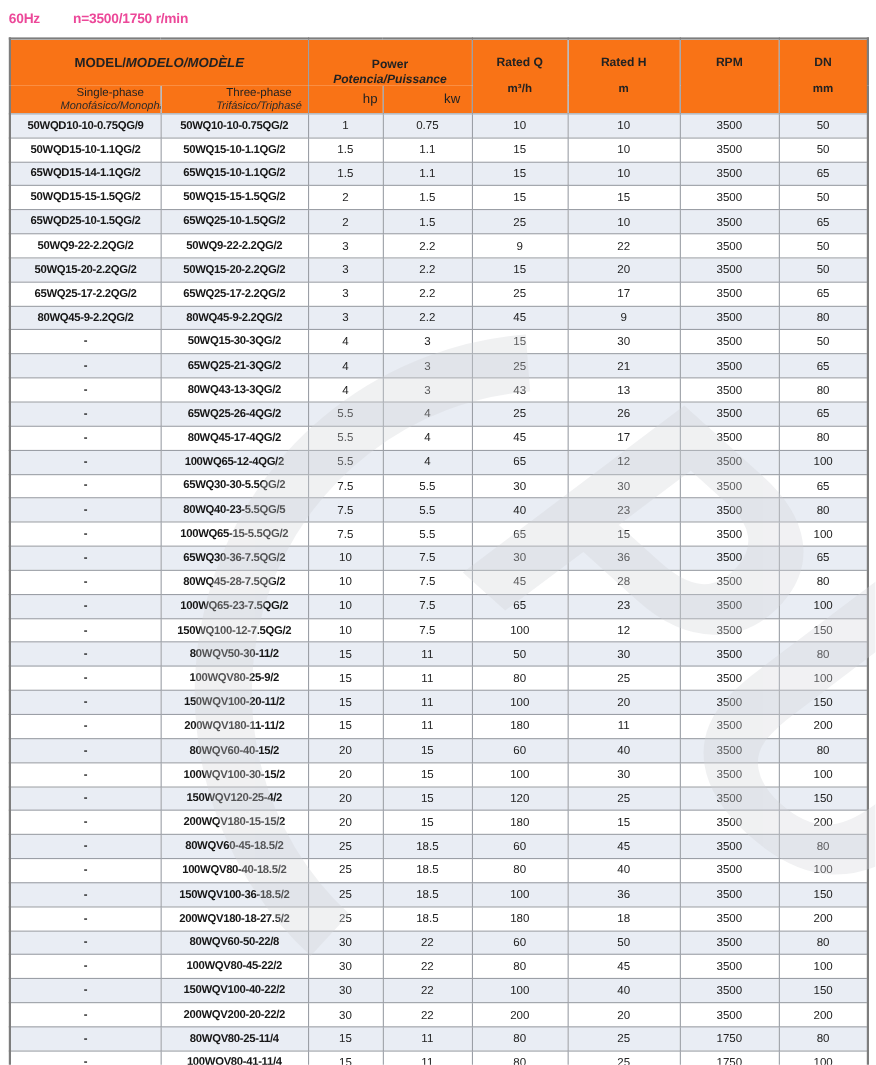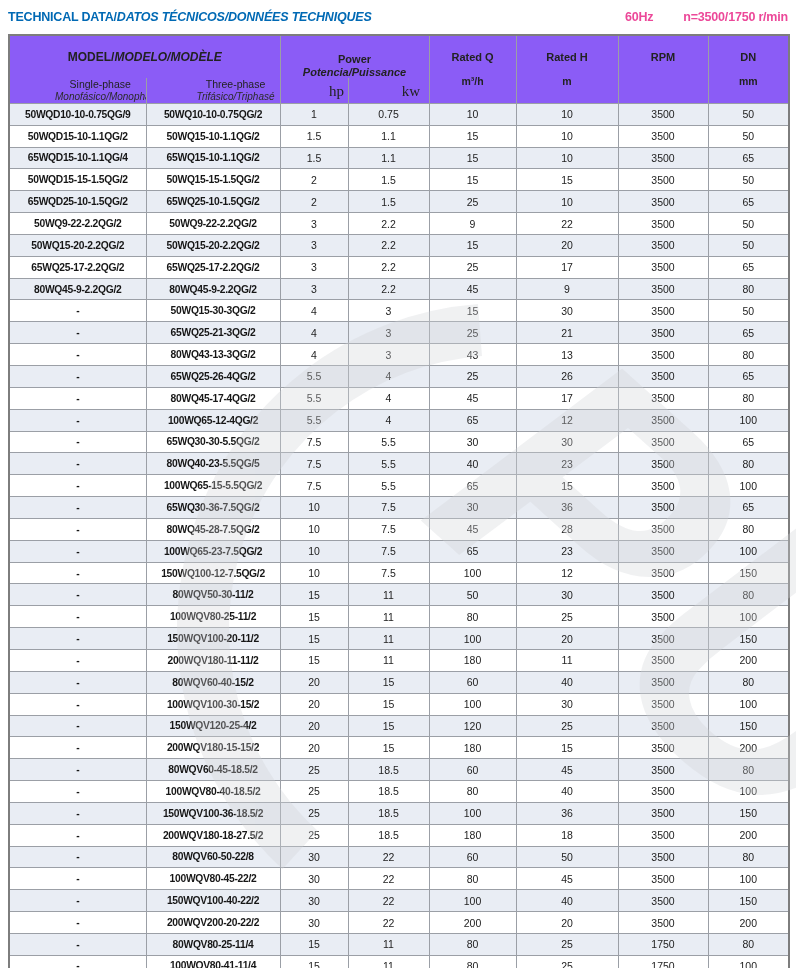--- a/index.html
+++ b/index.html
@@ -33,52 +33,51 @@
     width: 780px; border-collapse: collapse; table-layout: fixed;
     border: 2px solid #7d7d7d;
     position: relative; z-index: 1;
   }
   table.tech th, table.tech td {
     border: 1px solid #9b9fa6;
     text-align: center; vertical-align: middle;
     color: #222;
     overflow: hidden; white-space: nowrap;
   }
-  thead th { background: #8b5cf6; font-weight: bold; color: #1c1c1c; }
+  thead th { background: #f97316; font-weight: bold; color: #1c1c1c; }
   .hrow-a th { height: 31px; }
   .hrow-b th { height: 24px; }
   .th-model, .th-power { border-bottom: 0 !important; font-size: 12px; }
   .th-model .ital, .th-power .ital { font-style: italic; }
   .th-power { font-size: 11px; line-height: 1.15; padding-top: 17px; }
   .hrow-b th { border-top: 0 !important; border-bottom: 2px solid #565656; padding-left: 45px; }
   .th-tall { border-bottom: 2px solid #565656; font-size: 11px; }
   .th-tall .lbl { font-weight: bold; margin-top: 0; }
   .th-tall .unit { font-weight: bold; margin-top: 12px; font-size: 10.5px; min-height: 12px; }
   .th-sub { font-weight: normal; font-size: 10.5px; line-height: 1.2; }
   .th-sub .i18n { font-style: italic; font-size: 10px; color: #2a2a2a; }
   .th-hp { border-right: 1px solid #b7bbc1; }
-  .unit-cell { font-size: 15px; font-weight: normal; font-family: Liberation Serif, serif; }
+  .unit-cell { font-size: 12px; font-weight: normal; }
 
   tbody td { height: 21.85px; font-size: 10.5px; color: #2b2b2b; }
   tbody td.model { font-weight: bold; color: #161616; letter-spacing: -0.3px; font-size: 10.3px; }
   tbody tr:nth-child(odd) td { background: #e9edf4; }
   tbody tr:nth-child(even) td { background: #ffffff; }
 
   
   .watermark {
     position: absolute; inset: 0; z-index: 3; pointer-events: none;
   }
 </style>
 </head>
 <body>
 
 <div class="page">
 
   <div class="topbar">
-    <div class="doc-title"><span>TECHNICAL DATA/</span><span class="ital">DATOS TÉCNICOS/DONNÉES TECHNIQUES</span></div>
     <div class="freq-note"><span>60Hz</span><span class="speed">n=3500/1750 r/min</span></div>
   </div>
 
   <table class="tech">
     <colgroup>
       <col style="width:137px">
         <col style="width:134px">
         <col style="width:68px">
         <col style="width:81px">
       <col style="width:87px">
@@ -138,21 +137,21 @@
           <td class="model">50WQD15-10-1.1QG/2</td>
           <td class="model">50WQ15-10-1.1QG/2</td>
           <td>1.5</td>
           <td>1.1</td>
           <td>15</td>
           <td>10</td>
           <td>3500</td>
           <td>50</td>
         </tr>
         <tr>
-          <td class="model">65WQD15-10-1.1QG/4</td>
+          <td class="model">65WQD15-14-1.1QG/2</td>
           <td class="model">65WQ15-10-1.1QG/2</td>
           <td>1.5</td>
           <td>1.1</td>
           <td>15</td>
           <td>10</td>
           <td>3500</td>
           <td>65</td>
         </tr>
         <tr>
           <td class="model">50WQD15-15-1.5QG/2</td>
@@ -349,21 +348,21 @@
           <td class="model">80WQV50-30-11/2</td>
           <td>15</td>
           <td>11</td>
           <td>50</td>
           <td>30</td>
           <td>3500</td>
           <td>80</td>
         </tr>
         <tr>
           <td class="model">-</td>
-          <td class="model">100WQV80-25-11/2</td>
+          <td class="model">100WQV80-25-9/2</td>
           <td>15</td>
           <td>11</td>
           <td>80</td>
           <td>25</td>
           <td>3500</td>
           <td>100</td>
         </tr>
         <tr>
           <td class="model">-</td>
           <td class="model">150WQV100-20-11/2</td>

